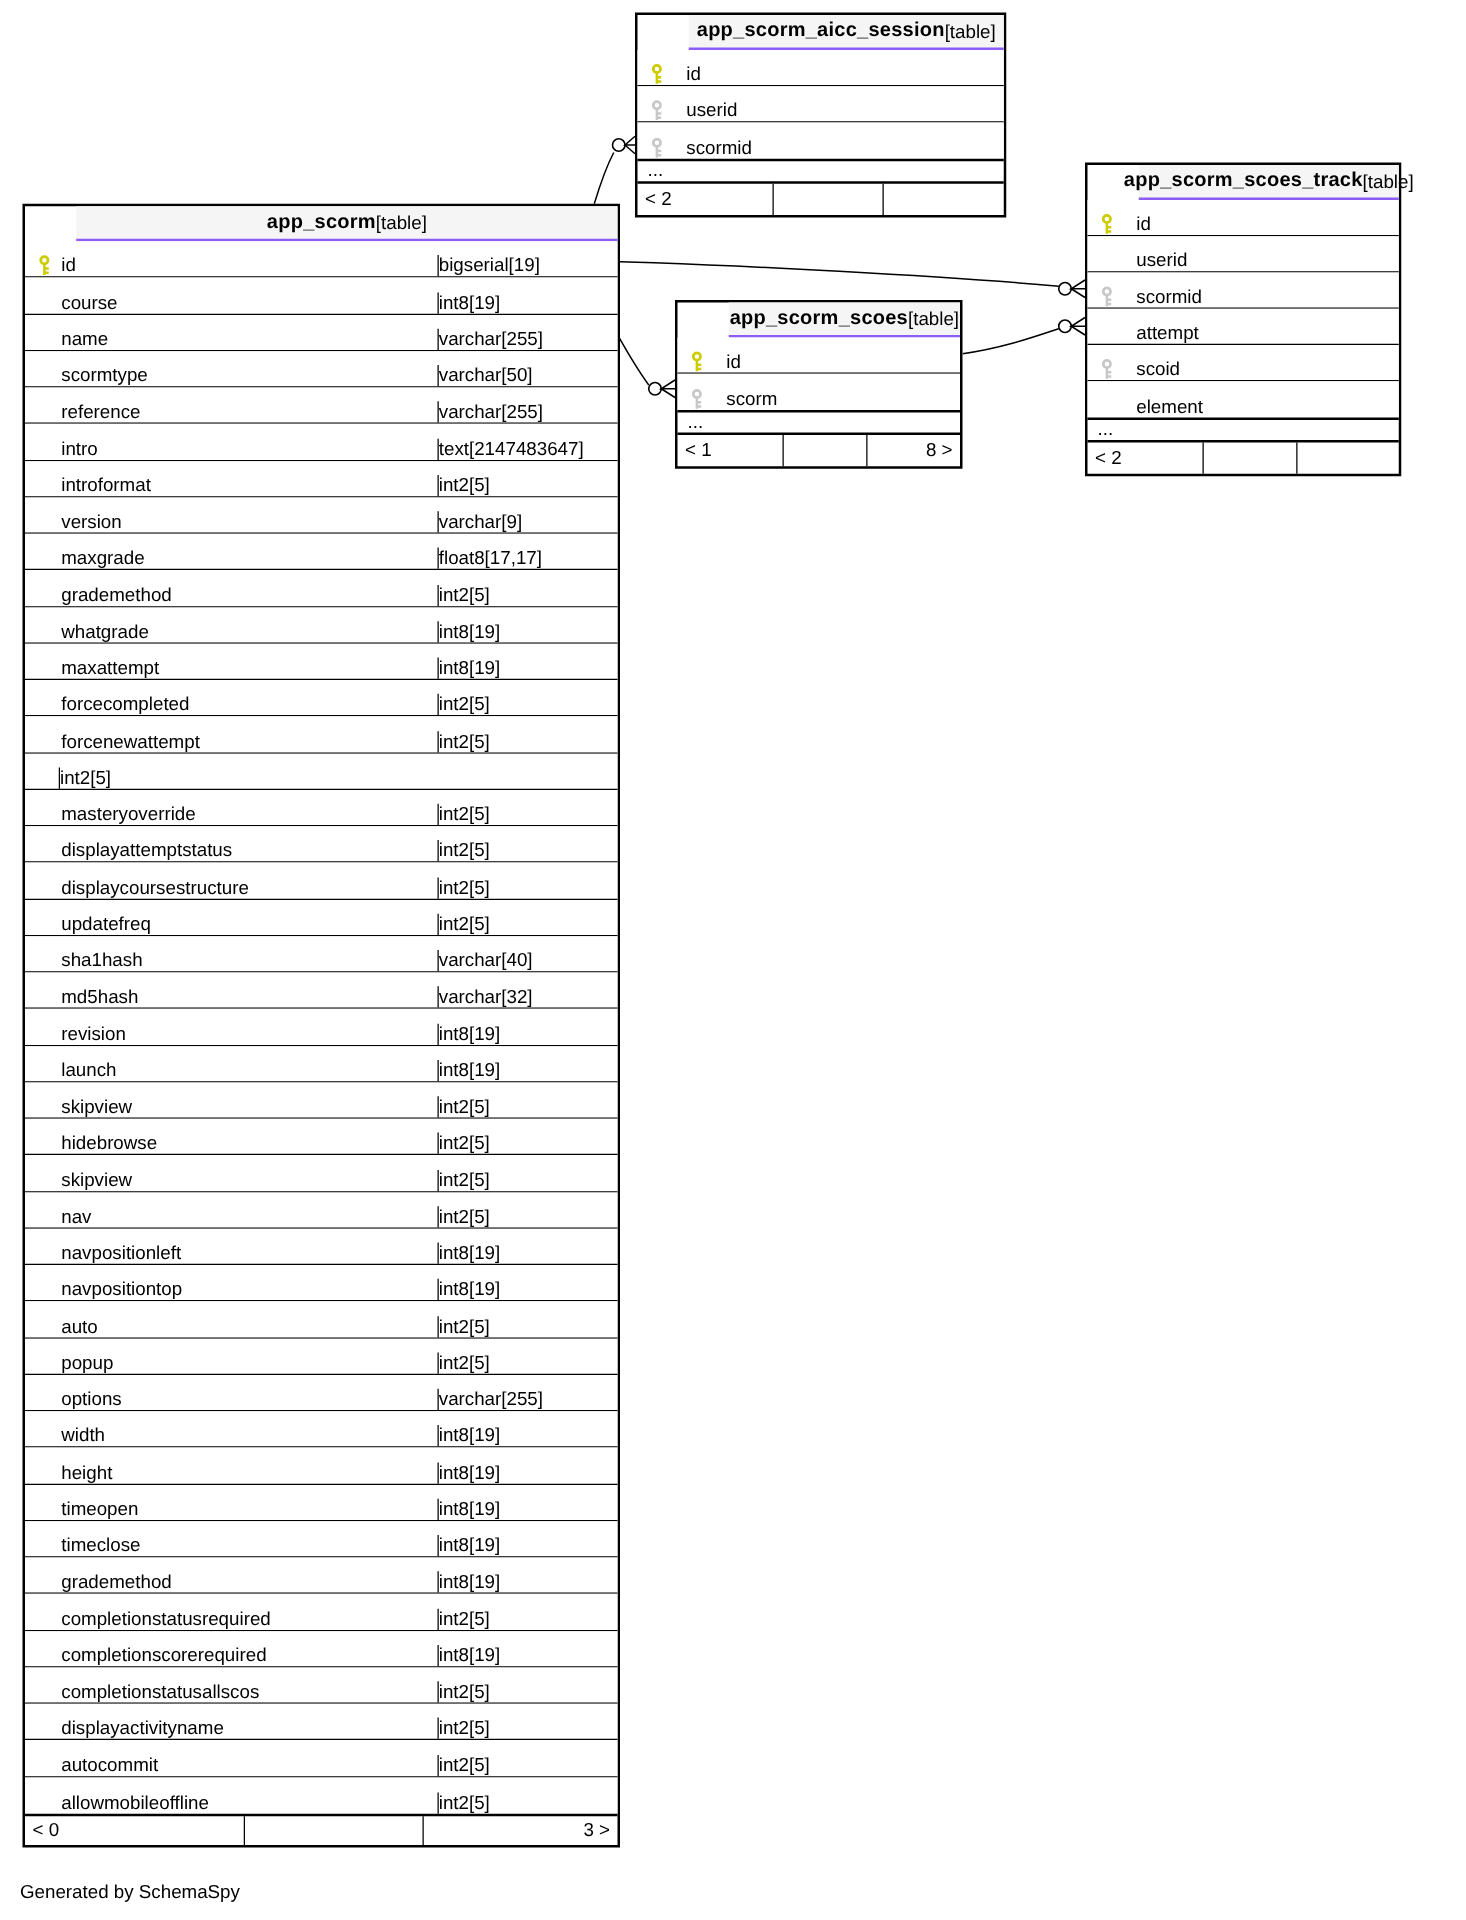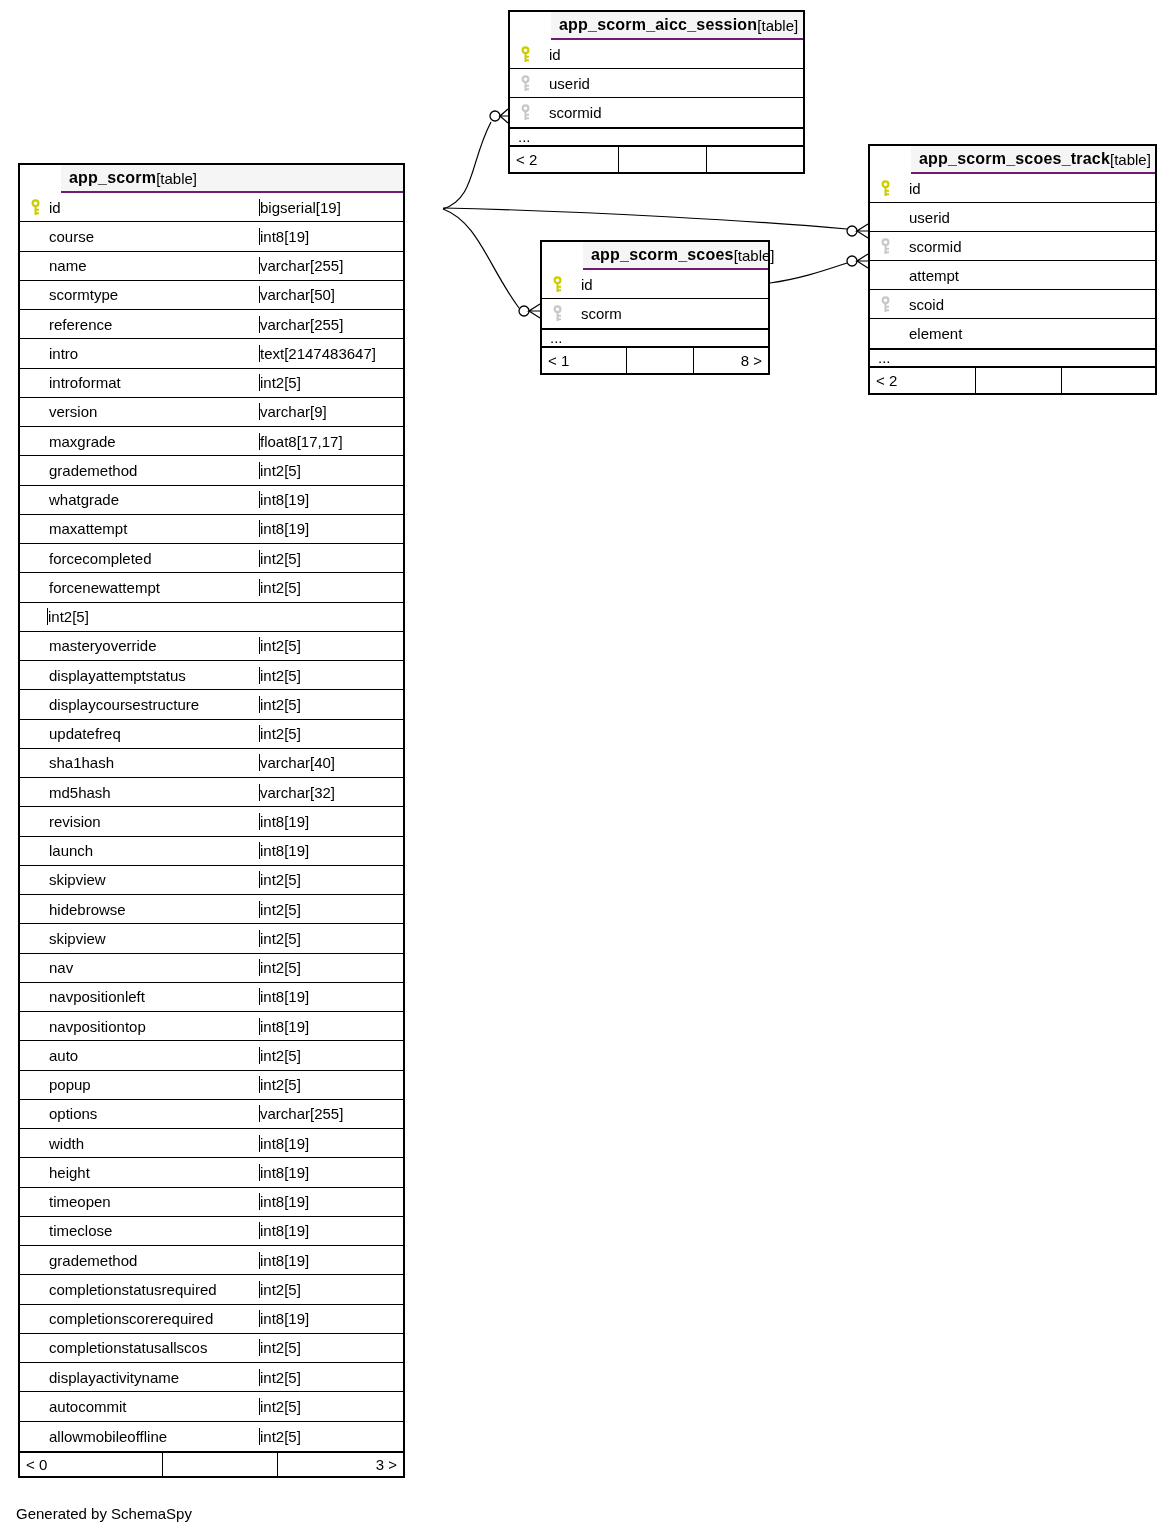--- a/index.html
+++ b/index.html
@@ -7,29 +7,29 @@
     width:1173px;height:1536px;position:relative;background:#ffffff;
     font-family:"Liberation Sans","DejaVu Sans",sans-serif;
     color:#000;overflow:hidden;
   }
   
   .tbl{
     position:absolute;background:#ffffff;border:2px solid #000;
     box-sizing:border-box;font-size:15px;
   }
   .tbl-header{
-    height:28px;background:#f5f5f5;border-bottom:2px solid #701a75;
-    display:flex;align-items:center;justify-content:flex-start;
+    height:28px;background:#f5f5f5;border-bottom:2px solid #8b5cf6;
+    display:flex;align-items:center;justify-content:center;
     padding:0 8px;box-sizing:border-box;margin-left:41px;
   }
   .tname{font-weight:bold;font-size:16px;letter-spacing:.2px;}
   .ttag{font-size:15px;font-weight:normal;}
   .rows{display:block;}
   .row{
-    display:flex;align-items:center;border-bottom:1px solid #000;
+    display:flex;align-items:flex-end;border-bottom:1px solid #000;
     height:29.26px;box-sizing:border-box;background:#fff;
   }
   .tbl-sm .row{height:29px;}
   .rows .row:last-child{border-bottom:none;}
   .col-name{
     flex:1;display:flex;align-items:center;padding-left:10px;gap:8px;min-width:0;
   }
   .tbl-sm .col-name{gap:18px;}
   .col-type{
     width:144px;border-left:1px solid #000;display:flex;align-items:center;
@@ -47,24 +47,24 @@
   }
   .tbl-footer{
     height:25px;display:flex;align-items:stretch;box-sizing:border-box;
   }
   .ft-top{border-top:2px solid #000;}
   .fcell{display:flex;align-items:center;box-sizing:border-box;padding:0 6px;}
   .fc1{width:37%;}
   .fc2{width:30%;border-left:1px solid #000;}
   .fc3{flex:1;border-left:1px solid #000;justify-content:flex-end;}
   
-  #t-app_scorm            {left:18px; top:163px; width:387px;}
+  #t-app_scorm            {left:18px; top:163px; width:478px;}
   #t-aicc_session         {left:508px;top:10px;  width:297px;}
   #t-scoes                {left:540px;top:240px; width:230px;}
-  #t-scoes_track          {left:868px;top:144px; width:289px;}
+  #t-scoes_track          {left:868px;top:130px; width:253px;}
   
   #rel-svg{position:absolute;left:0;top:0;width:1173px;height:1536px;pointer-events:none;}
   #rel-svg path,#rel-svg polyline{fill:none;stroke:#000;stroke-width:1.2;}
   #rel-svg circle{fill:#fff;stroke:#000;stroke-width:1.3;}
   
   .caption{position:absolute;left:16px;top:1505px;font-size:15px;}
 </style>
 </head>
 <body>
 

